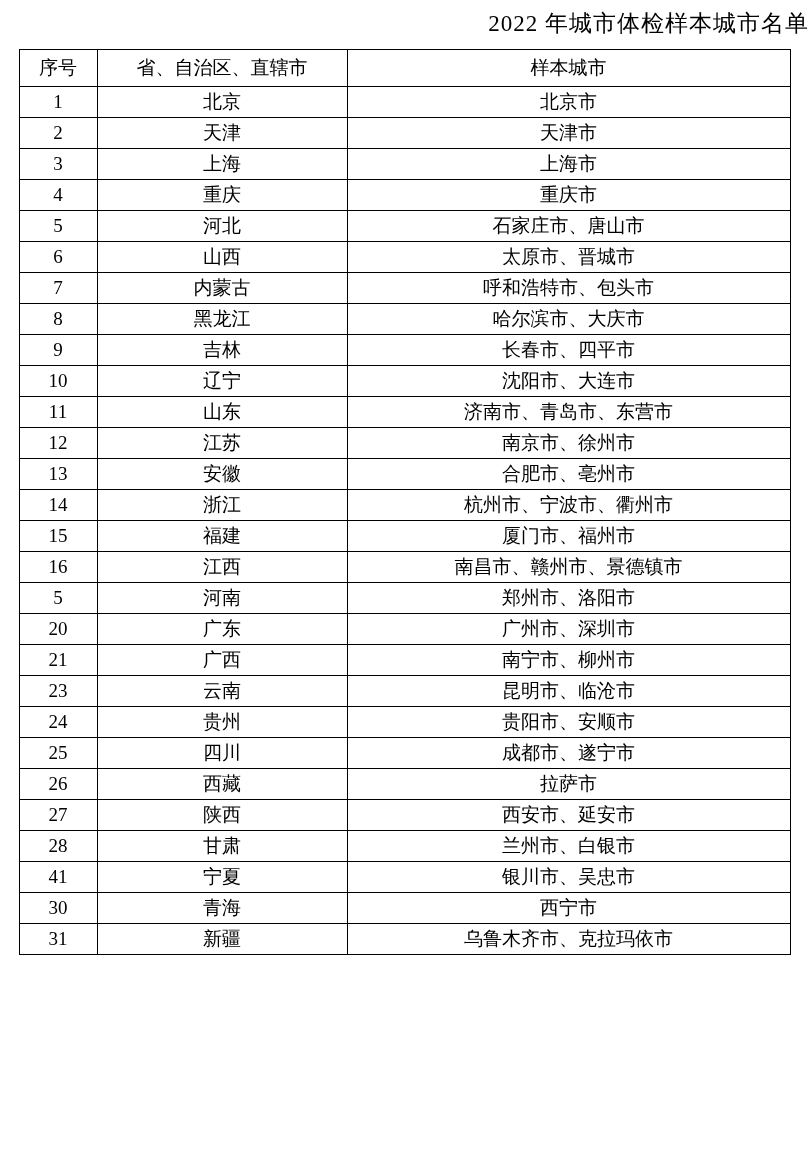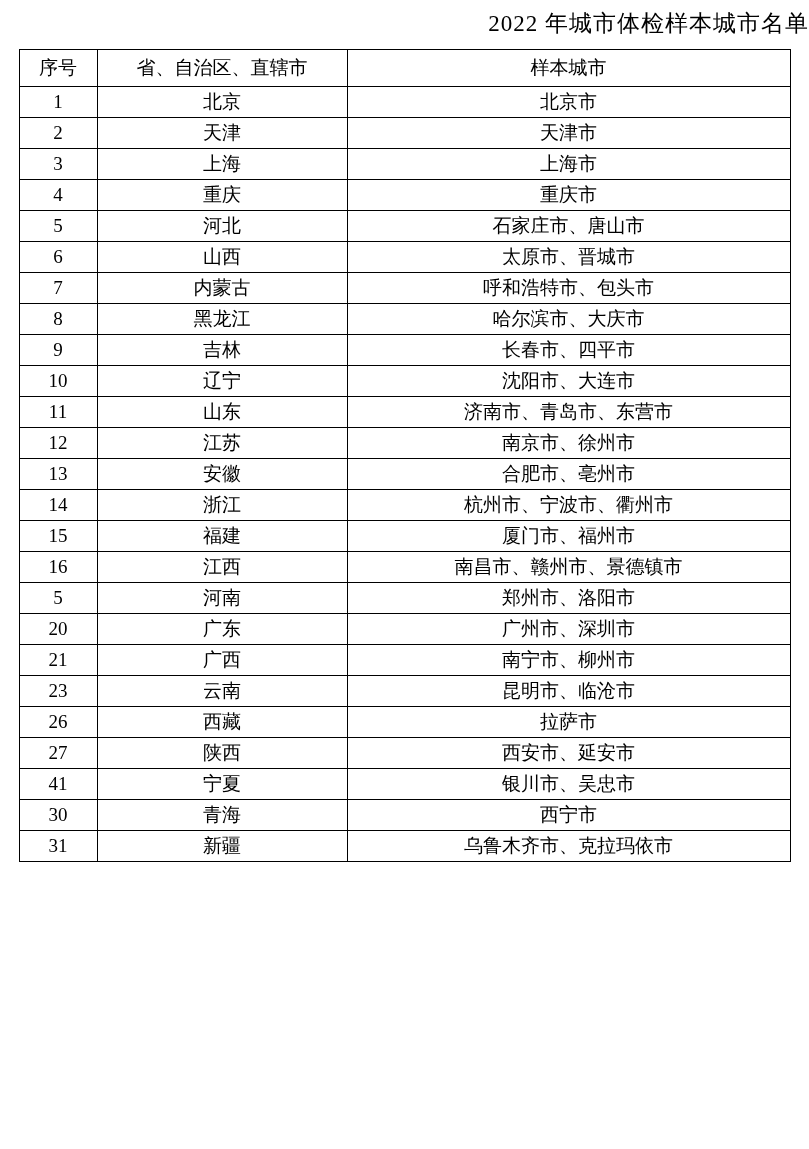--- a/index.html
+++ b/index.html
@@ -175,30 +175,45 @@
           <td class="num-cell">21</td>
           <td>广西</td>
           <td>南宁市、柳州市</td>
         </tr>
         <tr>
           <td class="num-cell">23</td>
           <td>云南</td>
           <td>昆明市、临沧市</td>
         </tr>
         <tr>
+          <td class="num-cell">24</td>
+          <td>贵州</td>
+          <td>贵阳市、安顺市</td>
+        </tr>
+        <tr>
+          <td class="num-cell">25</td>
+          <td>四川</td>
+          <td>成都市、遂宁市</td>
+        </tr>
+        <tr>
           <td class="num-cell">26</td>
           <td>西藏</td>
           <td>拉萨市</td>
         </tr>
         <tr>
           <td class="num-cell">27</td>
           <td>陕西</td>
           <td>西安市、延安市</td>
         </tr>
         <tr>
+          <td class="num-cell">28</td>
+          <td>甘肃</td>
+          <td>兰州市、白银市</td>
+        </tr>
+        <tr>
           <td class="num-cell">41</td>
           <td>宁夏</td>
           <td>银川市、吴忠市</td>
         </tr>
         <tr>
           <td class="num-cell">30</td>
           <td>青海</td>
           <td>西宁市</td>
         </tr>
         <tr>

